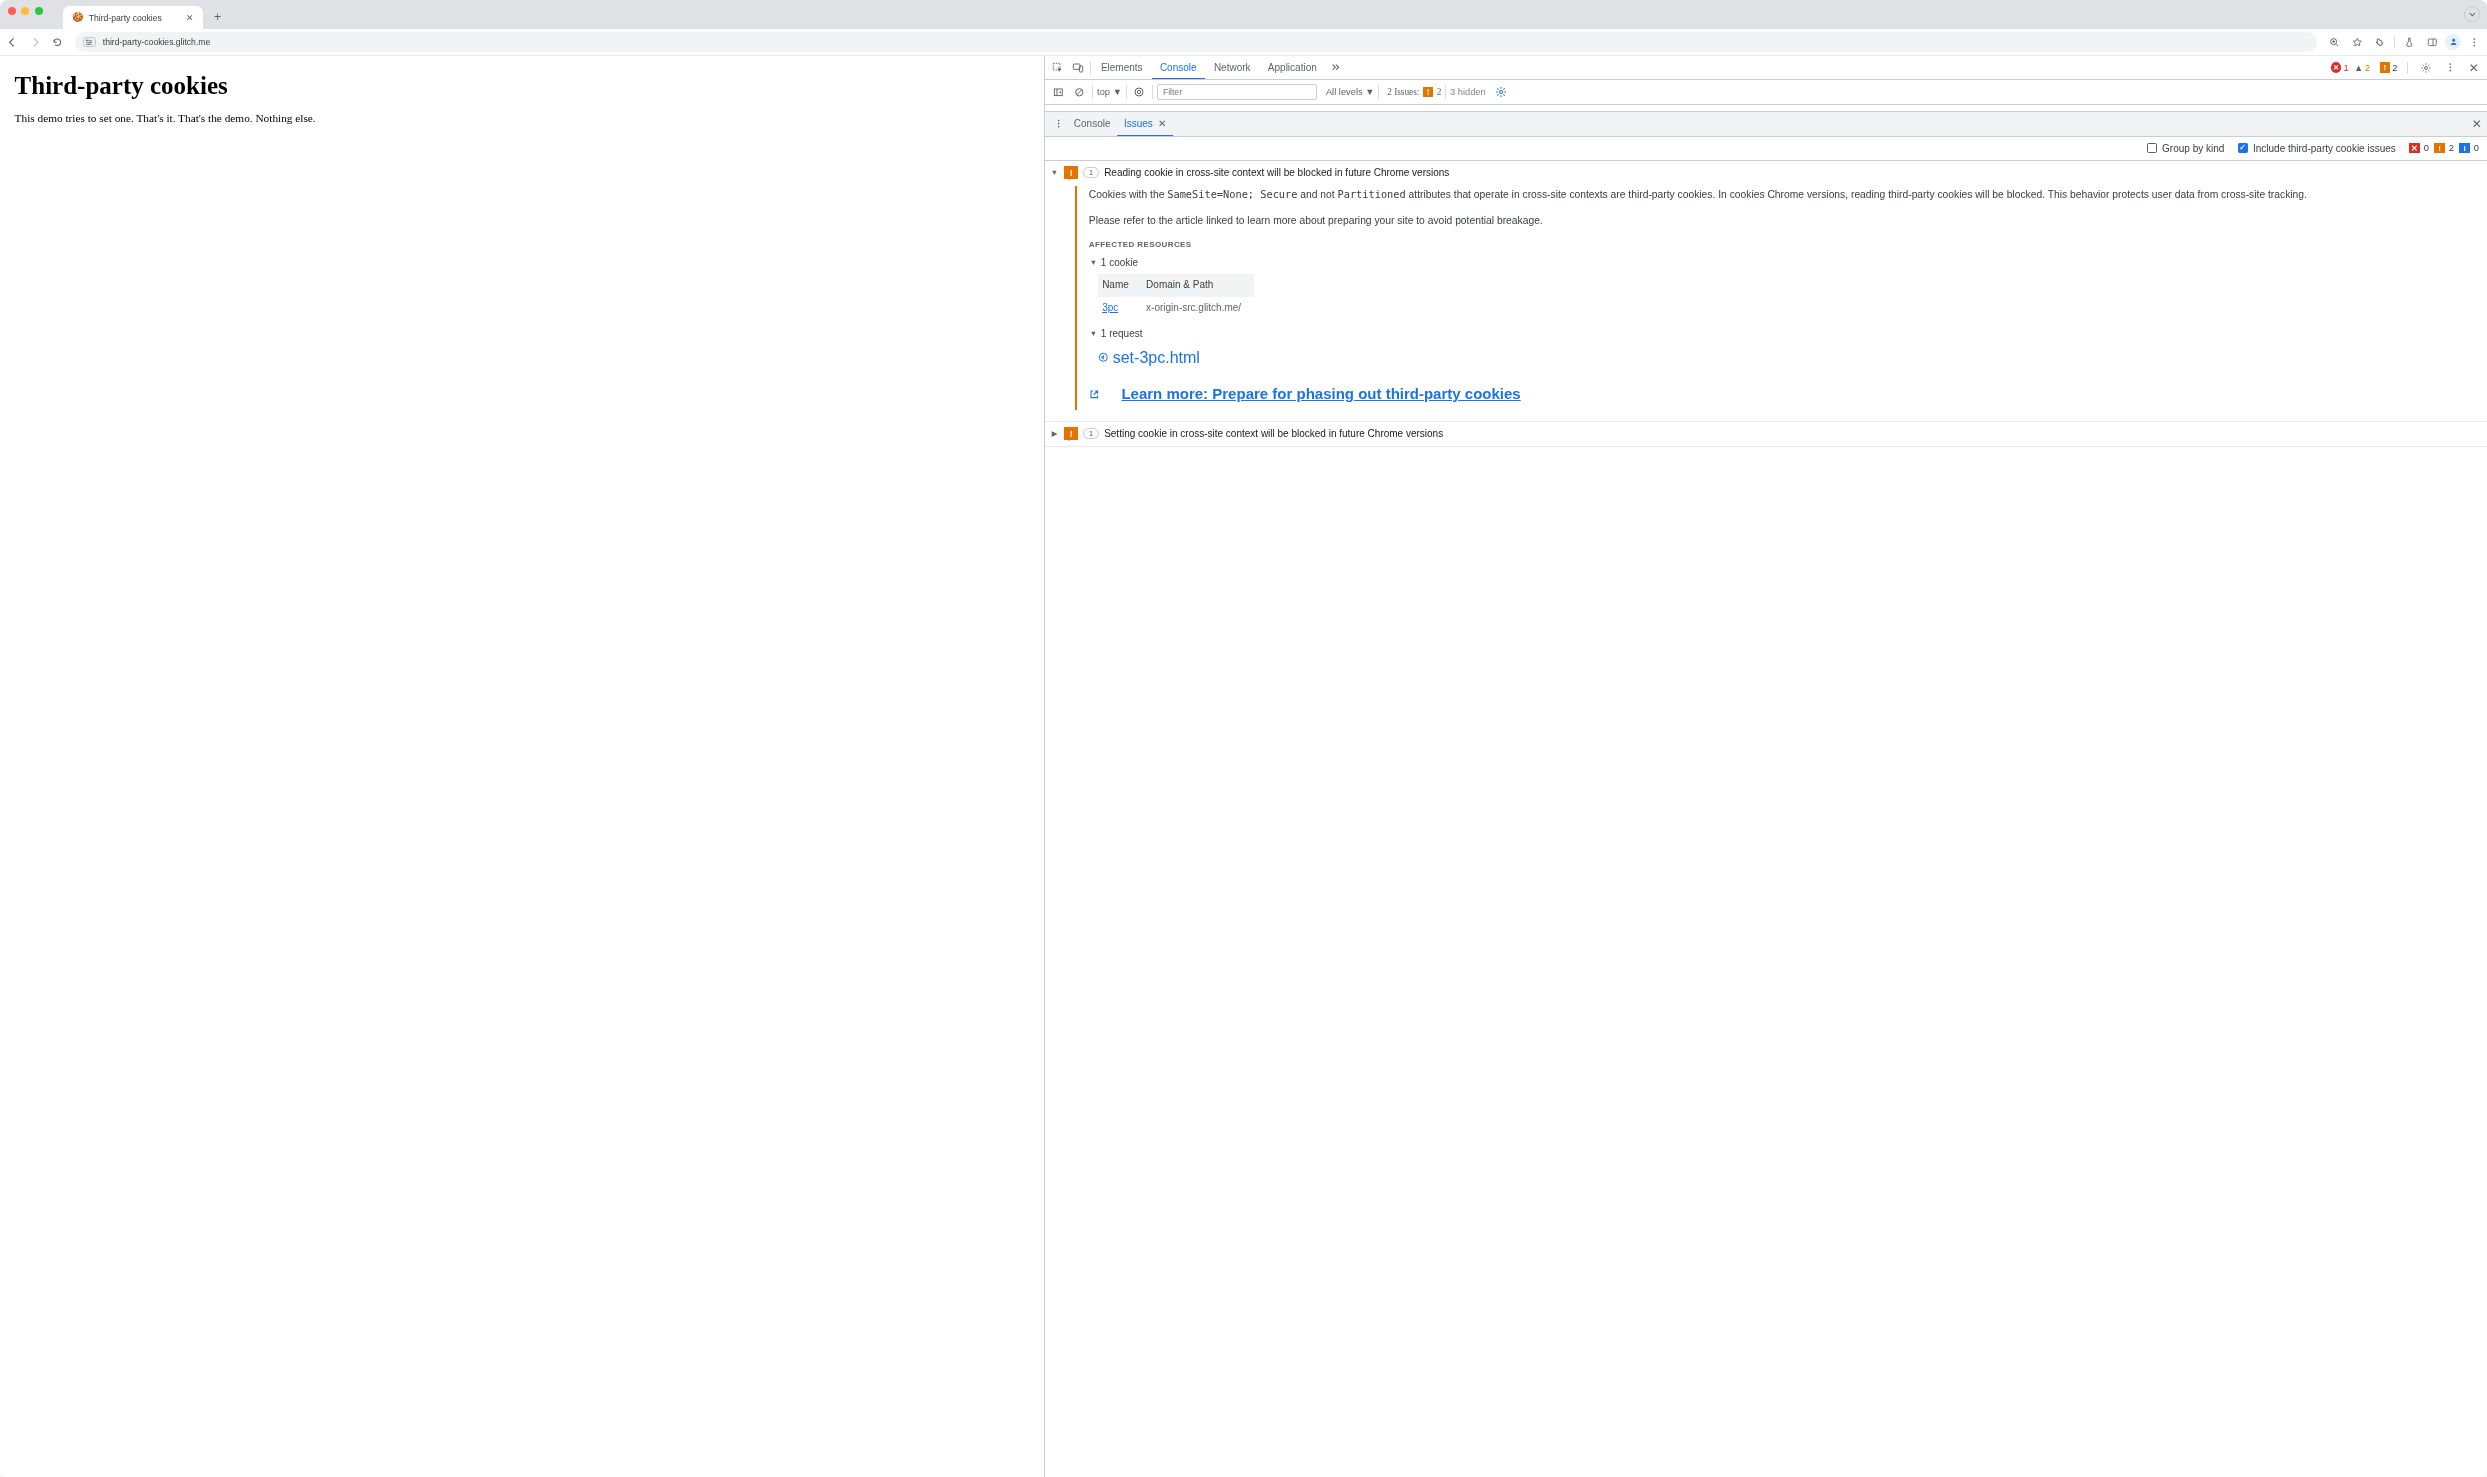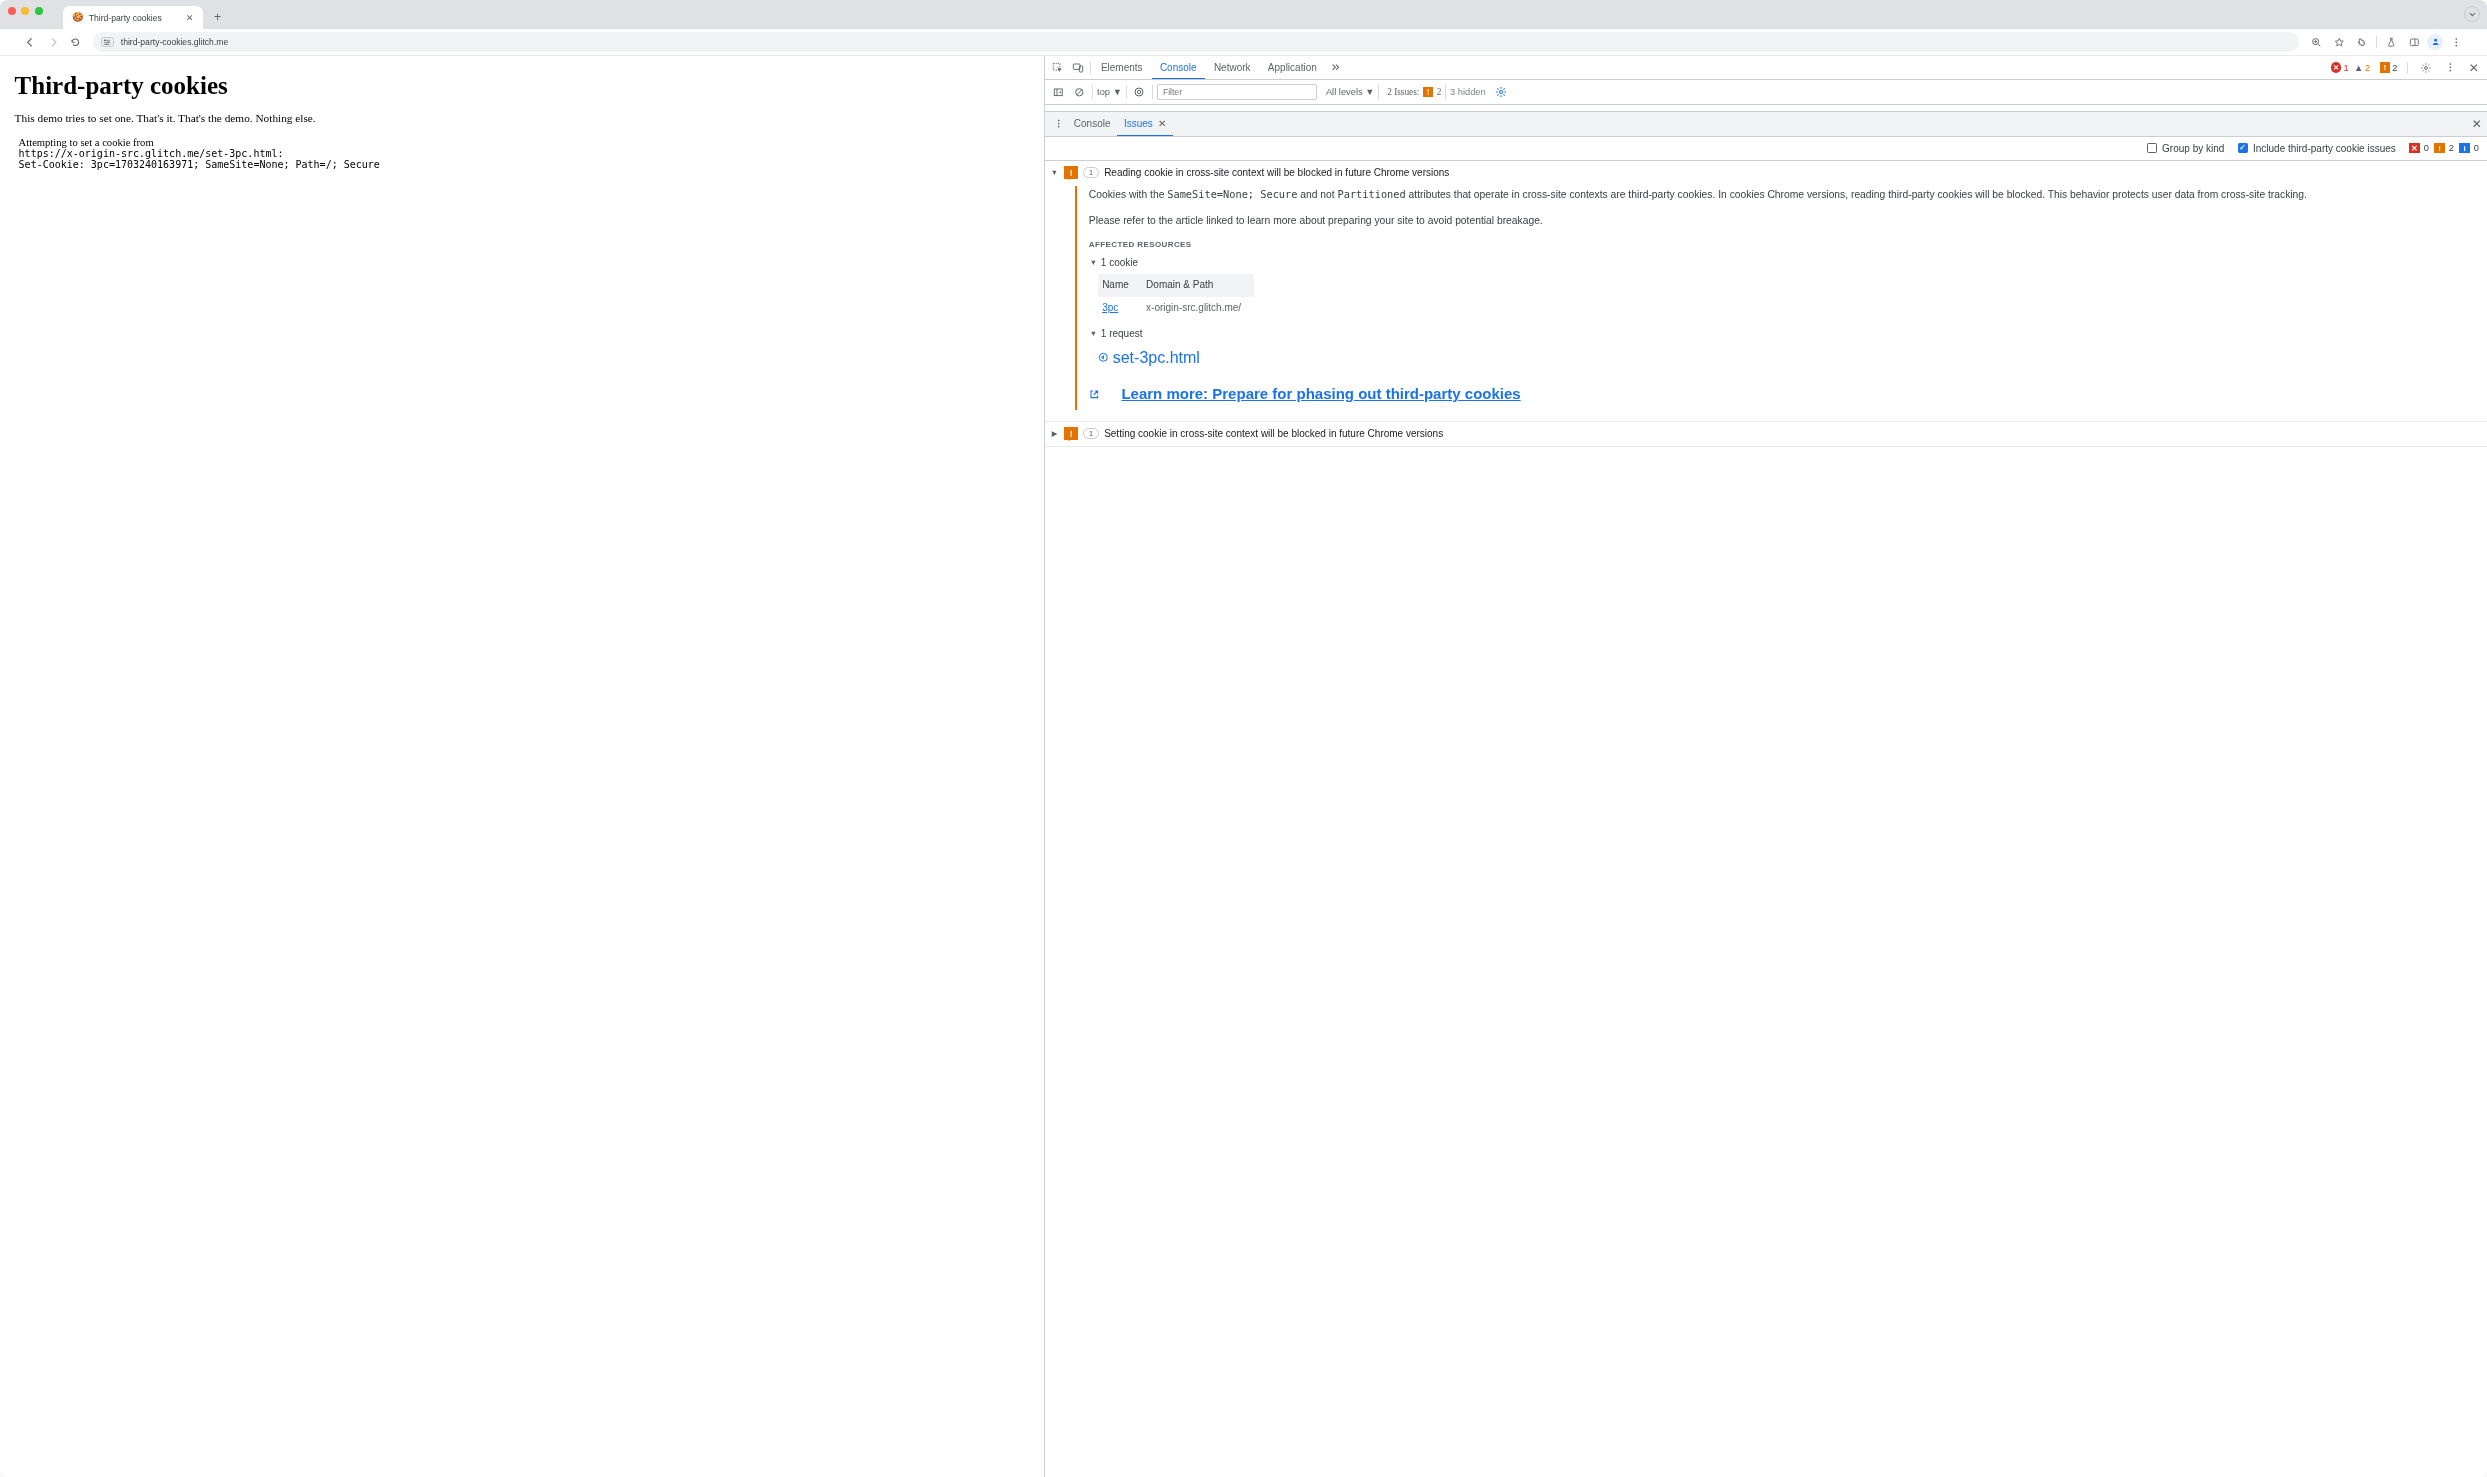--- a/index.html
+++ b/index.html
@@ -34,21 +34,21 @@
   background:#fff; padding:0 9.3px; height:22.6px;
   border-top-left-radius:6.7px; border-top-right-radius:6.7px;
   font-size:8.6px; color:#3c4043; position:relative;
 }
 .tab .favicon{font-size:9.3px;line-height:1;}
 .tab .tab-close{margin-left:18.6px;font-size:9.3px;color:#5f6368;cursor:pointer;}
 .new-tab{margin-left:5.3px;width:18.6px;height:18.6px;display:flex;align-items:center;justify-content:center;border-radius:50%;color:#5f6368;font-size:12px;font-weight:300;margin-bottom:2.7px;}
 .collapse-chevron{position:absolute;right:6.7px;width:16px;height:16px;border-radius:50%;border:0.7px solid #c8cacd;display:flex;align-items:center;justify-content:center;color:#5f6368;font-size:8.6px; bottom: 6.7px;}
 
 
-.toolbar{height:27px;background:#fff;border-bottom:0.7px solid #e8eaed;display:flex;align-items:center;padding:0 21px;gap:4px;}
+.toolbar{height:27px;background:#fff;border-bottom:0.7px solid #e8eaed;display:flex;align-items:center;padding:0 3px;gap:4px;}
 .tb-btn{width:18.6px;height:18.6px;display:flex;align-items:center;justify-content:center;color:#5f6368;border-radius:50%;}
 .omnibox{flex:1;height:20px;background:#f1f3f4;border-radius:10px;display:flex;align-items:center;padding:0 8px;font-size:8.6px;color:#3c4043;gap:6.7px;margin:0 4px;}
 .omnibox .site-icon{width:13.3px;height:10.6px;display:flex;align-items:center;justify-content:center;border:0.7px solid #c4c7ca;border-radius:2.7px;}
 .tb-right{display:flex;align-items:center;gap:4px;}
 .tb-sep{width:0.7px;height:12px;background:#dadce0;margin:0 1.3px;}
 .tb-profile{width:16px;height:16px;border-radius:50%;background:#e8f0fe;display:flex;align-items:center;justify-content:center;}
 
 
 .content{flex:1;display:flex;min-height:0;}
 .page{flex:0 0 42%;padding:16px 14.6px;overflow:auto;border-right:0.7px solid #cbced1;}
@@ -220,25 +220,20 @@
           </svg>
         </div>
     </div>
   </div>
 
   <div class="content">
 
     <div class="page">
       <h1>Third-party cookies</h1>
       <p>This demo tries to set one. That's it. That's the demo. Nothing else.</p>
-      <div class="log">
-        <div>Attempting to set a cookie from</div>
-        <div><code>https://x-origin-src.glitch.me/set-3pc.html:</code></div>
-        <div><code>Set-Cookie: 3pc=1703240163971; SameSite=None; Path=/; Secure</code></div>
-      </div>
     </div>
 
     <div class="devtools">
 
       <div class="dt-tabs">
         <div class="dt-icon-btn">
             <svg width="12" height="12" viewBox="0 0 18 18">
               <rect x="2" y="2" width="10" height="10" fill="none" stroke="#5f6368" stroke-width="1.4" stroke-dasharray="2 1.5"></rect>
               <path d="M8 8l7 3-2.5 1L11 14.5z" fill="#5f6368"></path>
             </svg>

